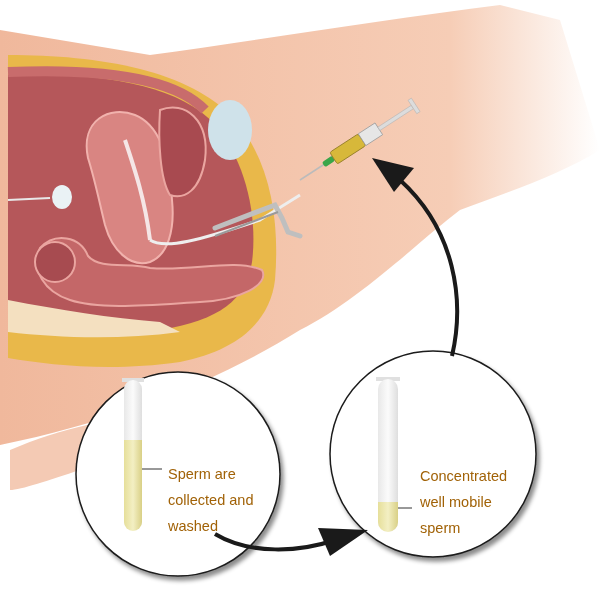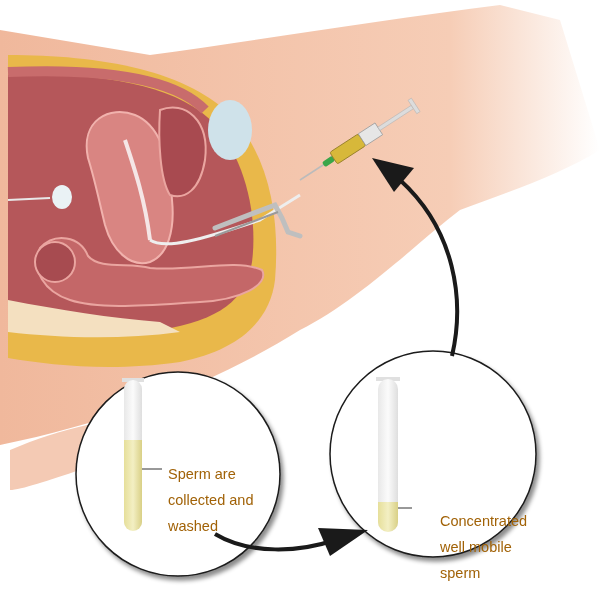--- a/index.html
+++ b/index.html
@@ -105,16 +105,16 @@
   </g>
   <g>
     <path d="M452,356 C465,300 455,230 400,180" stroke="#1a1a1a" stroke-width="4" fill="none"></path>
     <path d="M372,158 L414,168 L394,192 Z" fill="#1a1a1a"></path>
   </g>
 </svg>
 
 <div class="label" style="left:168px;top:461px;">Sperm are
 collected and
 washed</div>
-<div class="label" style="left:420px;top:508px;margin-left:20px;">Concentrated
+<div class="label" style="left:420px;top:463px;">Concentrated
 well mobile
 sperm</div>
 </div>
 
 </body></html>

